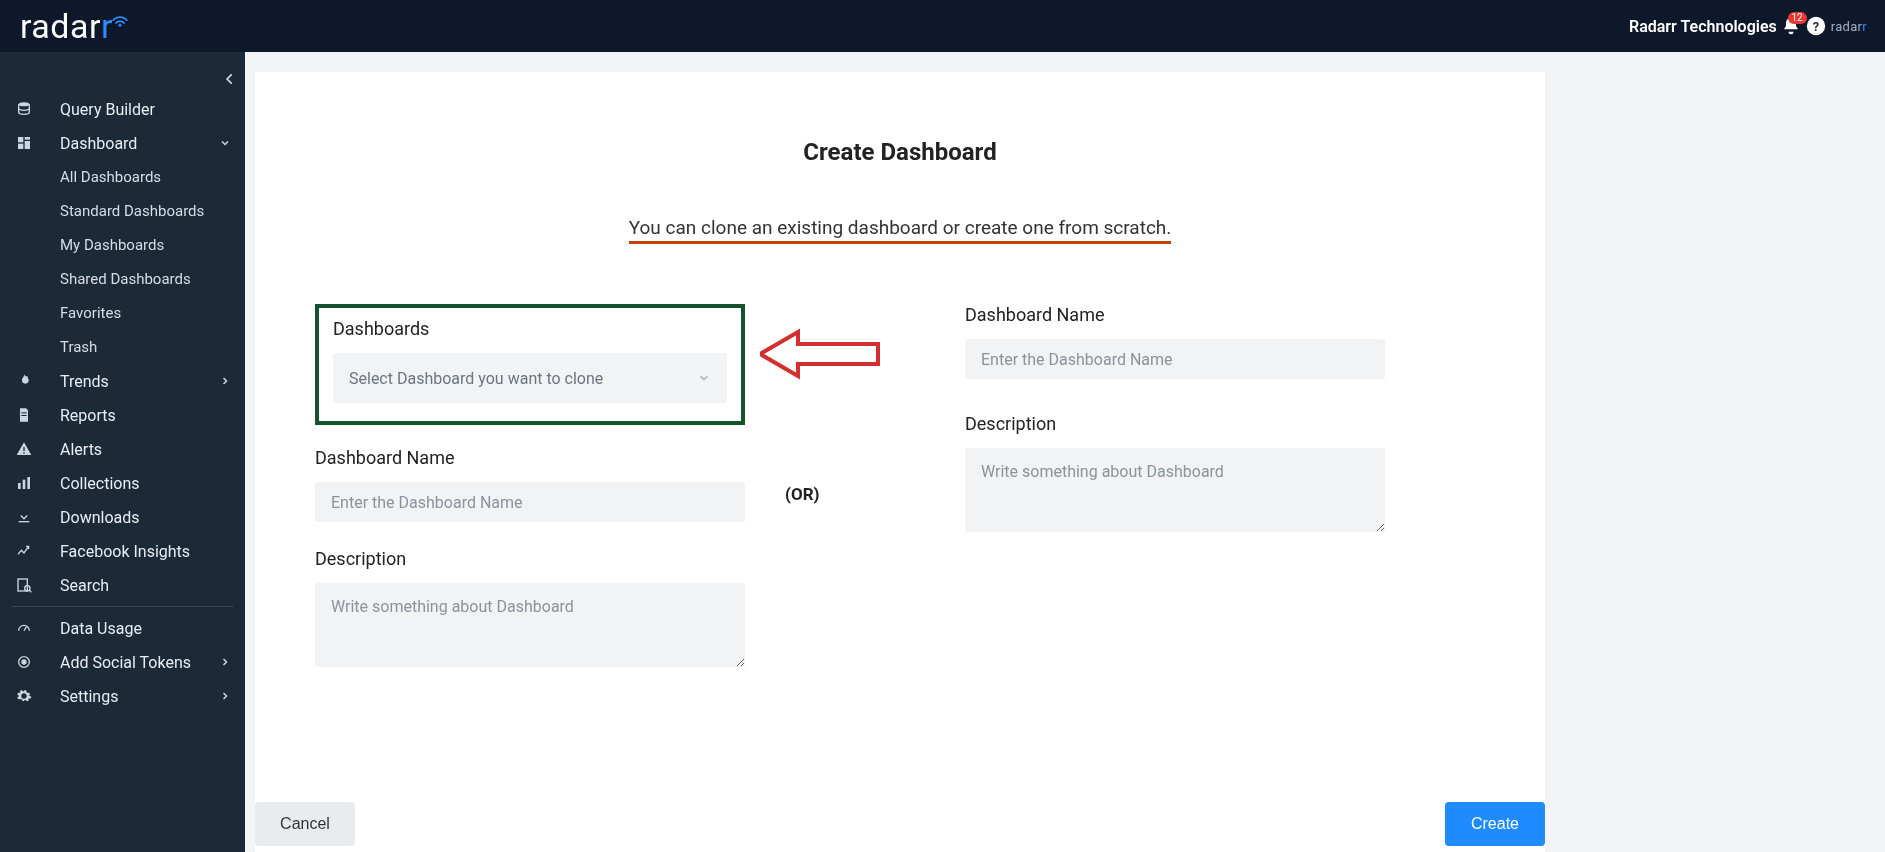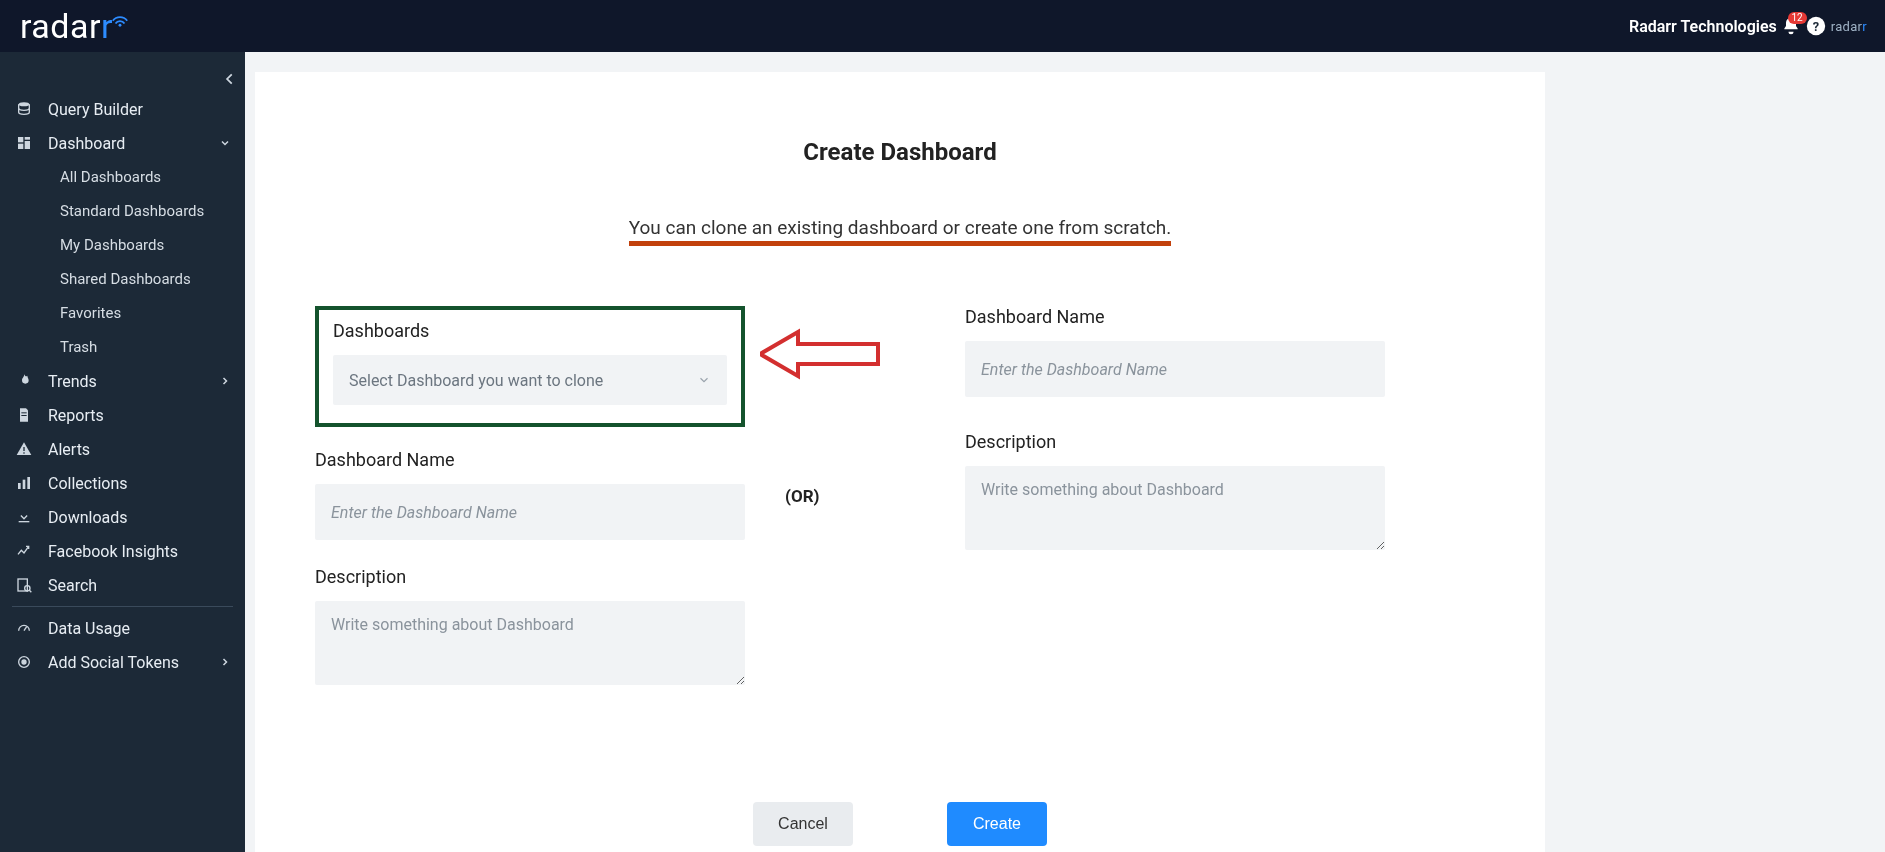--- a/index.html
+++ b/index.html
@@ -86,21 +86,21 @@
     right: 8px;
     color:#cdd6df;
     cursor:pointer;
   }
   .nav-item, .nav-subitem {
     display:flex;
     align-items:center;
     padding: 8px 14px;
     font-size: 16px;
     cursor:pointer;
-    gap: 14px;
+    gap: 26px;
   }
   .nav-item { height:34px; }
   .nav-item .icon { width:20px; display:flex; justify-content:center; color:#cdd6df;}
   .nav-item .chev { margin-left:auto; color:#cdd6df; }
   .nav-subitem {
     padding-left: 60px;
     height:34px;
     font-size:15px;
     color:#d6dde4;
   }
@@ -131,21 +131,21 @@
     margin-top: 36px;
   }
   .subtitle-wrap {
     text-align:center;
     margin-bottom: 60px;
   }
   .subtitle {
     display:inline-block;
     font-size:19px;
     color:#333;
-    border-bottom: 5px solid #c2410c;
+    border-bottom: 3px solid #c2410c;
     padding-bottom: 2px;
   }
 
   .form-columns {
     display:flex;
     align-items:flex-start;
     gap: 40px;
   }
   .col-left { flex: 0 0 430px; }
   .col-mid {
@@ -175,21 +175,21 @@
     font-family:inherit;
   }
   .select-box {
     display:flex;
     align-items:center;
     justify-content:space-between;
     height:50px;
     color:#6c7680;
     cursor:pointer;
   }
-  .text-input { height:56px;font-style:italic; }
+  .text-input { height:40px; }
   .text-input::placeholder, .textarea::placeholder { color:#8a939c; }
   .textarea { height:84px; resize:both; }
 
   .highlight-box {
     border: 4px solid #14532d;
     padding: 10px 14px 18px 14px;
     margin-bottom: 22px;
   }
 
   .or-text { font-size:17px; color:#222; }
@@ -199,21 +199,21 @@
     left: 505px;
     top: 252px;
     pointer-events:none;
   }
 
   .action-row {
     position:absolute;
     left:0; right:0;
     bottom: 6px;
     display:flex;
-    justify-content:center;
+    justify-content:space-between;
     gap: 94px;
   }
   .btn {
     min-width:100px;
     height:44px;
     border:none;
     border-radius:4px;
     font-size:16px;
     cursor:pointer;
     padding:0 22px;
@@ -407,20 +407,33 @@
         </svg>
       </span>
     <span>Add Social Tokens</span>
     <span class="chev">
         <svg width="12" height="12" viewBox="0 0 24 24">
           <path d="M9 6l6 6-6 6" stroke="#cdd6df" stroke-width="3" fill="none"></path>
         </svg>
       </span>
   </div>
 
+  <div class="nav-item">
+    <span class="icon">
+        <svg width="16" height="16" viewBox="0 0 24 24" fill="#cdd6df">
+          <path d="M12 8a4 4 0 1 0 0 8 4 4 0 0 0 0-8zm9 4l2 1-1 3-2-.5a8 8 0 0 1-1.5 1.5l.5 2-3 1-1-2h-2l-1 2-3-1 .5-2A8 8 0 0 1 5 16.5L3 17l-1-3 2-1v-2l-2-1 1-3 2 .5A8 8 0 0 1 6.5 6L6 4l3-1 1 2h2l1-2 3 1-.5 2A8 8 0 0 1 18 7.5l2-.5 1 3-2 1z"></path>
+        </svg>
+      </span>
+    <span>Settings</span>
+    <span class="chev">
+        <svg width="12" height="12" viewBox="0 0 24 24">
+          <path d="M9 6l6 6-6 6" stroke="#cdd6df" stroke-width="3" fill="none"></path>
+        </svg>
+      </span>
+  </div>
 </div>
 
 <div class="main">
   <div class="content-card">
     <h1 class="page-title">Create Dashboard</h1>
 
     <div class="subtitle-wrap">
       <span class="subtitle">You can clone an existing dashboard or create one from scratch.</span>
     </div>
 

